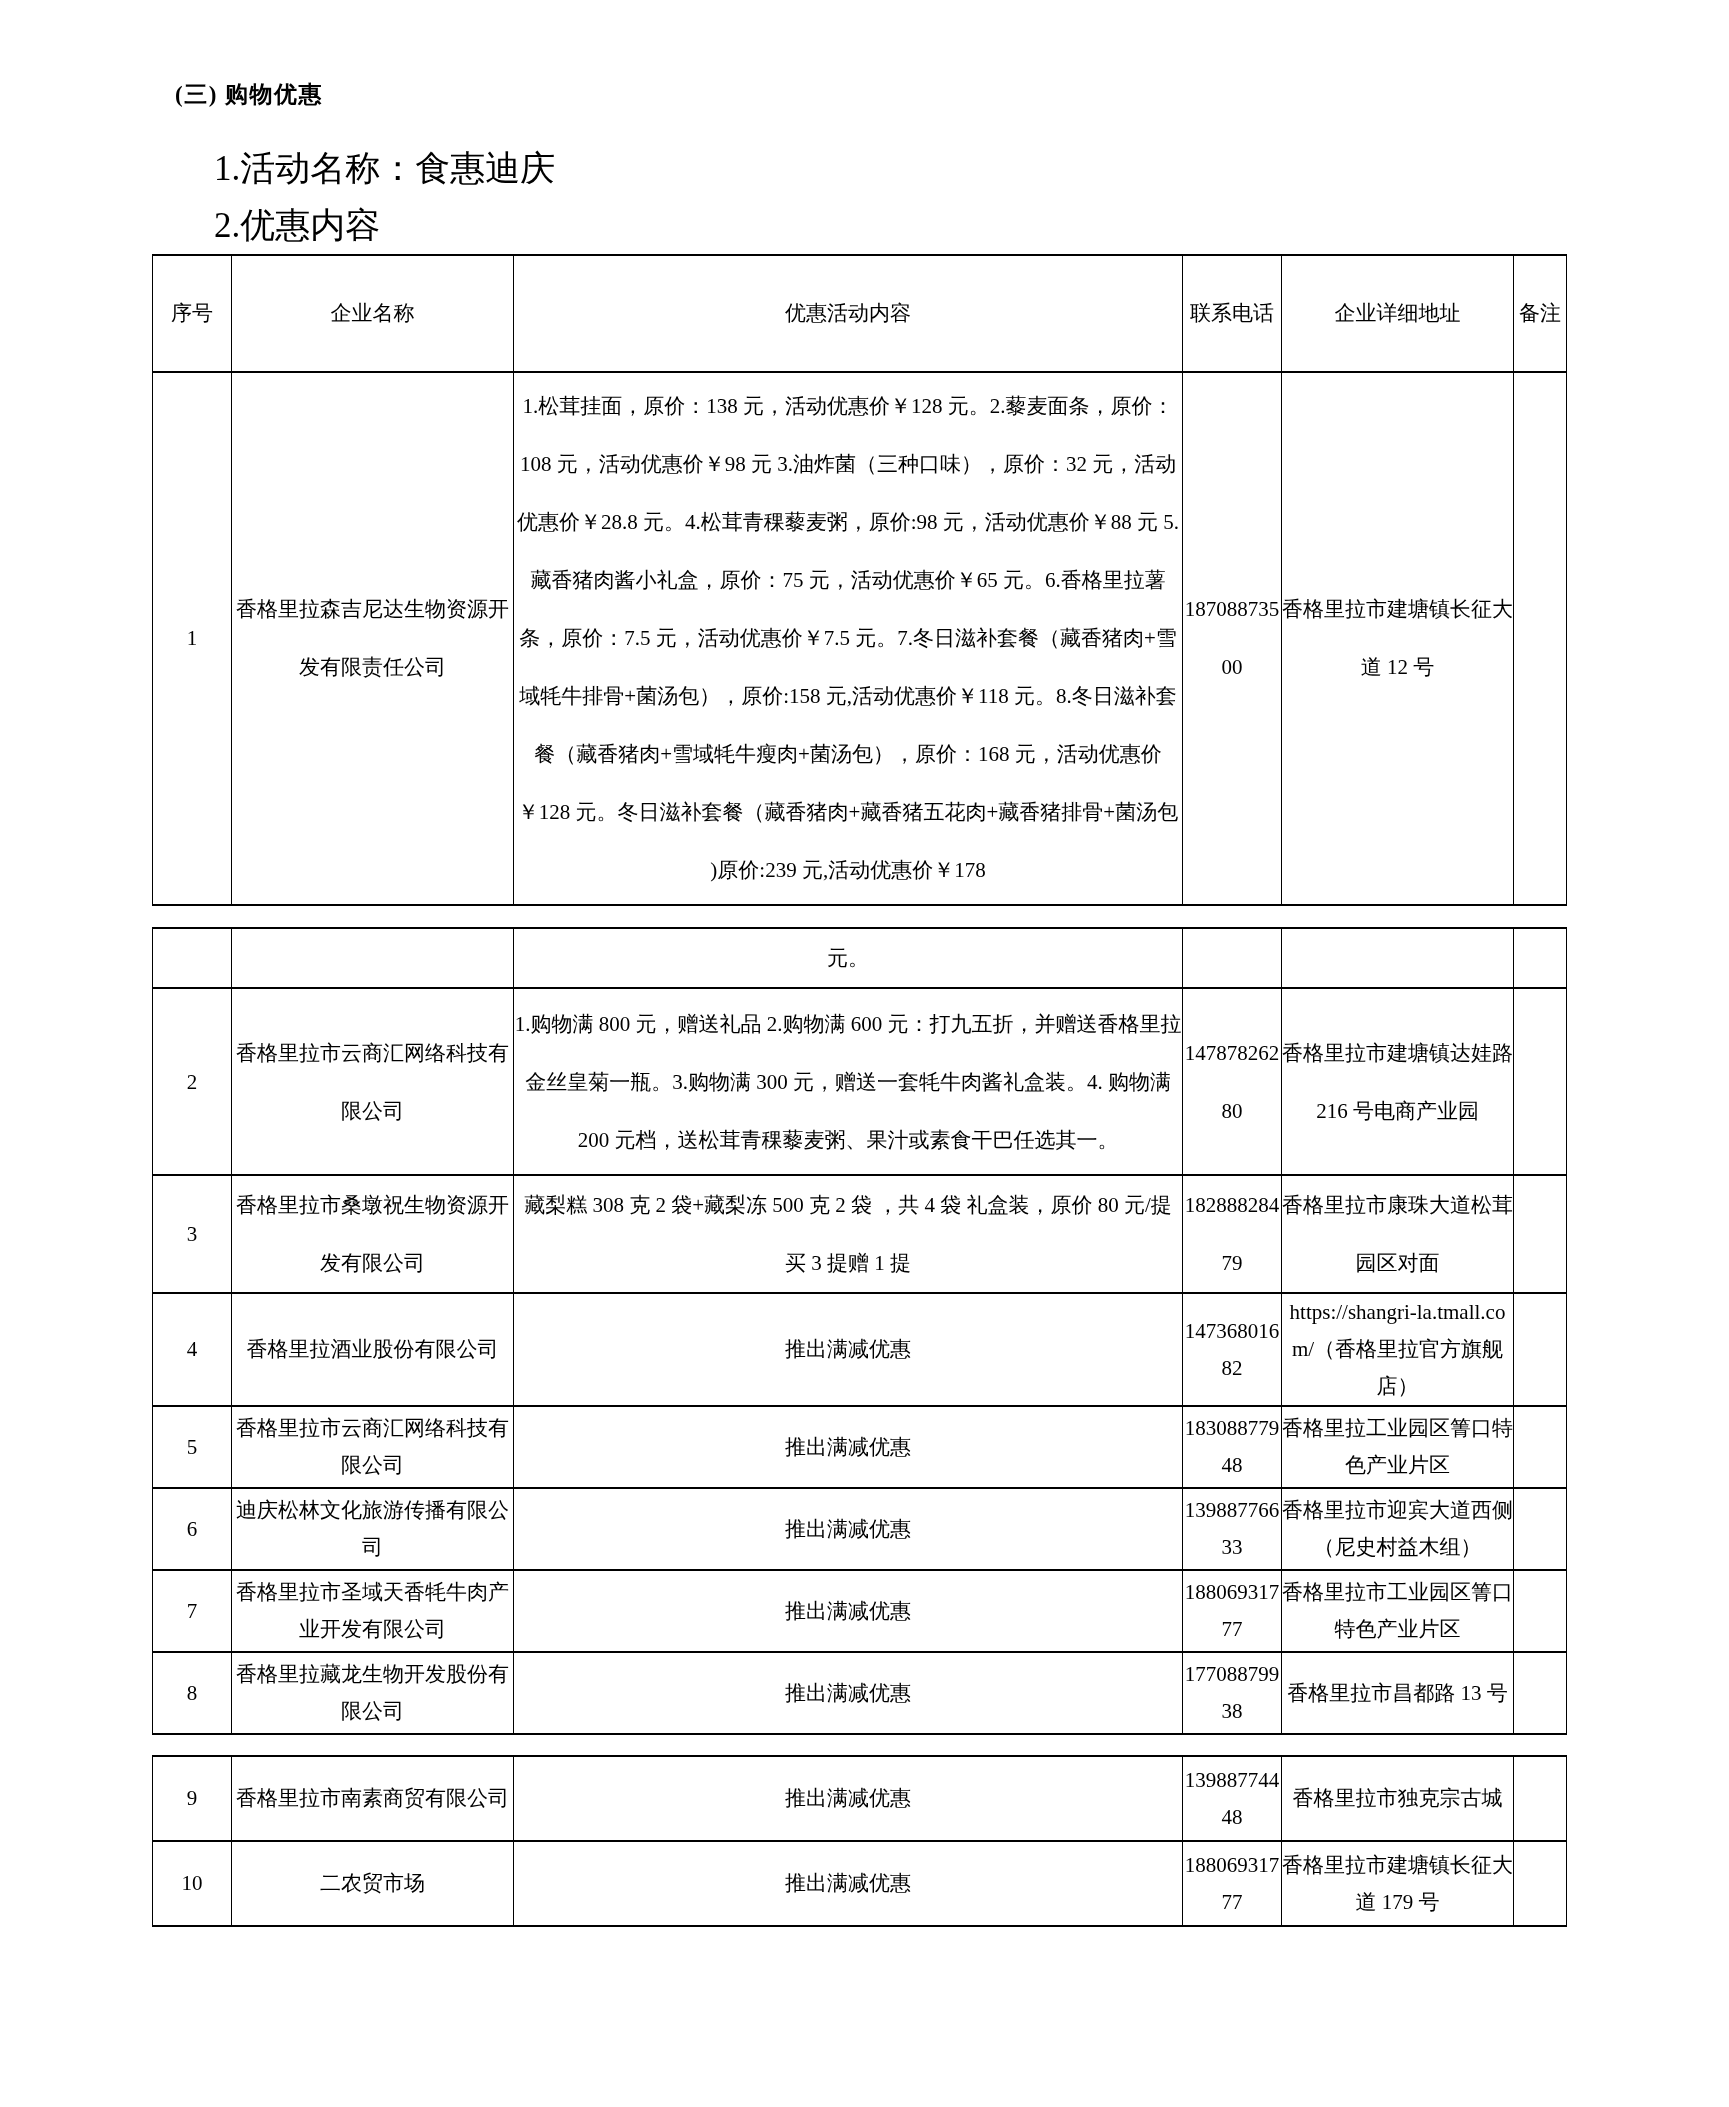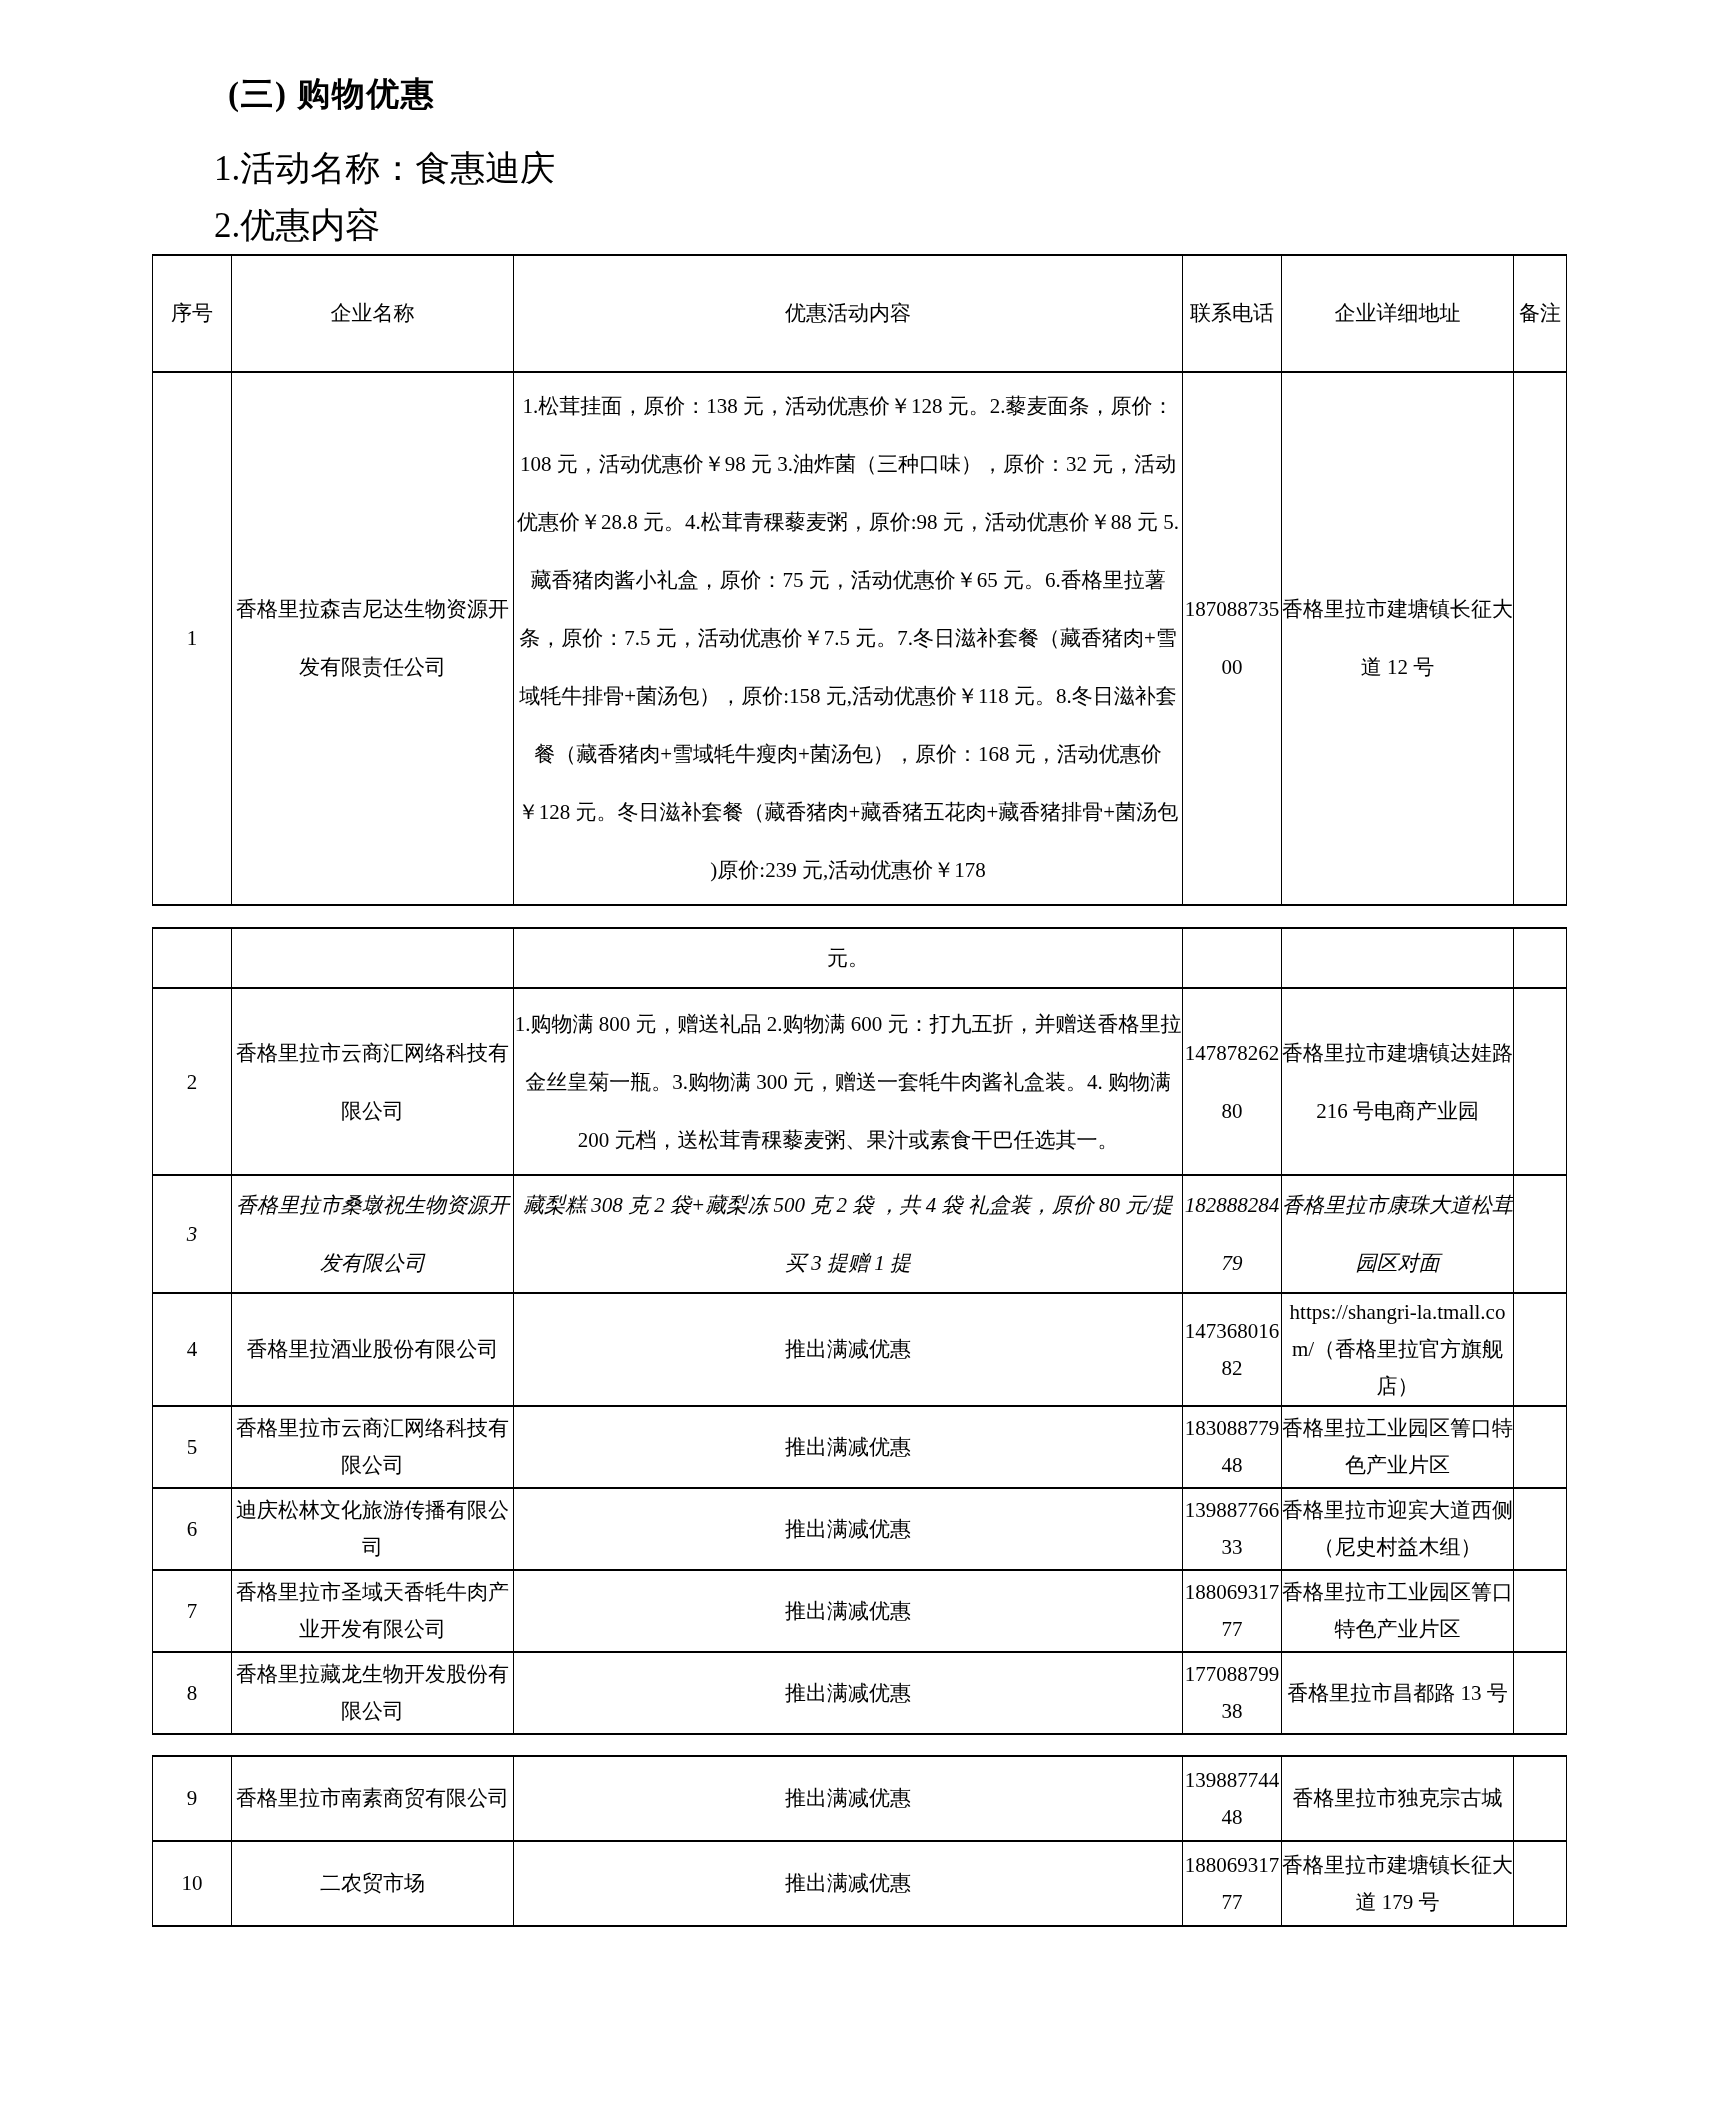--- a/index.html
+++ b/index.html
@@ -7,22 +7,22 @@
     position:relative;
     width:1729px;height:2108px;
     box-sizing:border-box;
     padding:77px 0 0 136px;
     overflow:hidden;
     background:#ffffff;
     color:#000;
     font-family:"Liberation Serif","DejaVu Serif",serif;
   }
   .heading{
-    margin:0 0 0 92px;
-    font-size:33px;font-weight:bold;line-height:35px;
+    margin:0 0 0 39px;
+    font-size:23px;font-weight:bold;line-height:35px;
     letter-spacing:1.5px;
   }
   .intro-line{
     margin:0 0 0 78px;
     font-size:35px;line-height:34px;
   }
   .intro-1{margin-top:40px;}
   .intro-2{margin-top:23px;}
 
   table.t{
@@ -45,21 +45,21 @@
     overflow:hidden;
     word-wrap:break-word;
   }
   .lh77{line-height:58px;}
   .lh48{line-height:37px;}
   .hd{line-height:58px;}
   .r-head td{height:115px;}
   .r1 td{height:531px;}
   .r-cont td{height:54px;}
   .r2 td{height:185px;}
-  .r3 td{height:112px;font-style:italic;}
+  .r3 td{height:112px;}
   .r4 td{height:93px;}
   .r5 td,.r6 td,.r7 td,.r8 td{height:80px;}
   .r9 td,.r10 td{height:83px;}
   .r11 td{height:82px;}
 
   td.company{padding:0 18.5px;}
   td.company-left{text-align:left;vertical-align:top;padding:3.1px 18.5px 0 18.5px;}
   td.content-justify{text-align:justify;padding:0 14px;}
   td.content-center{padding:0 14px;}
   td.phone{word-break:break-all;padding:0 9.2px;}

